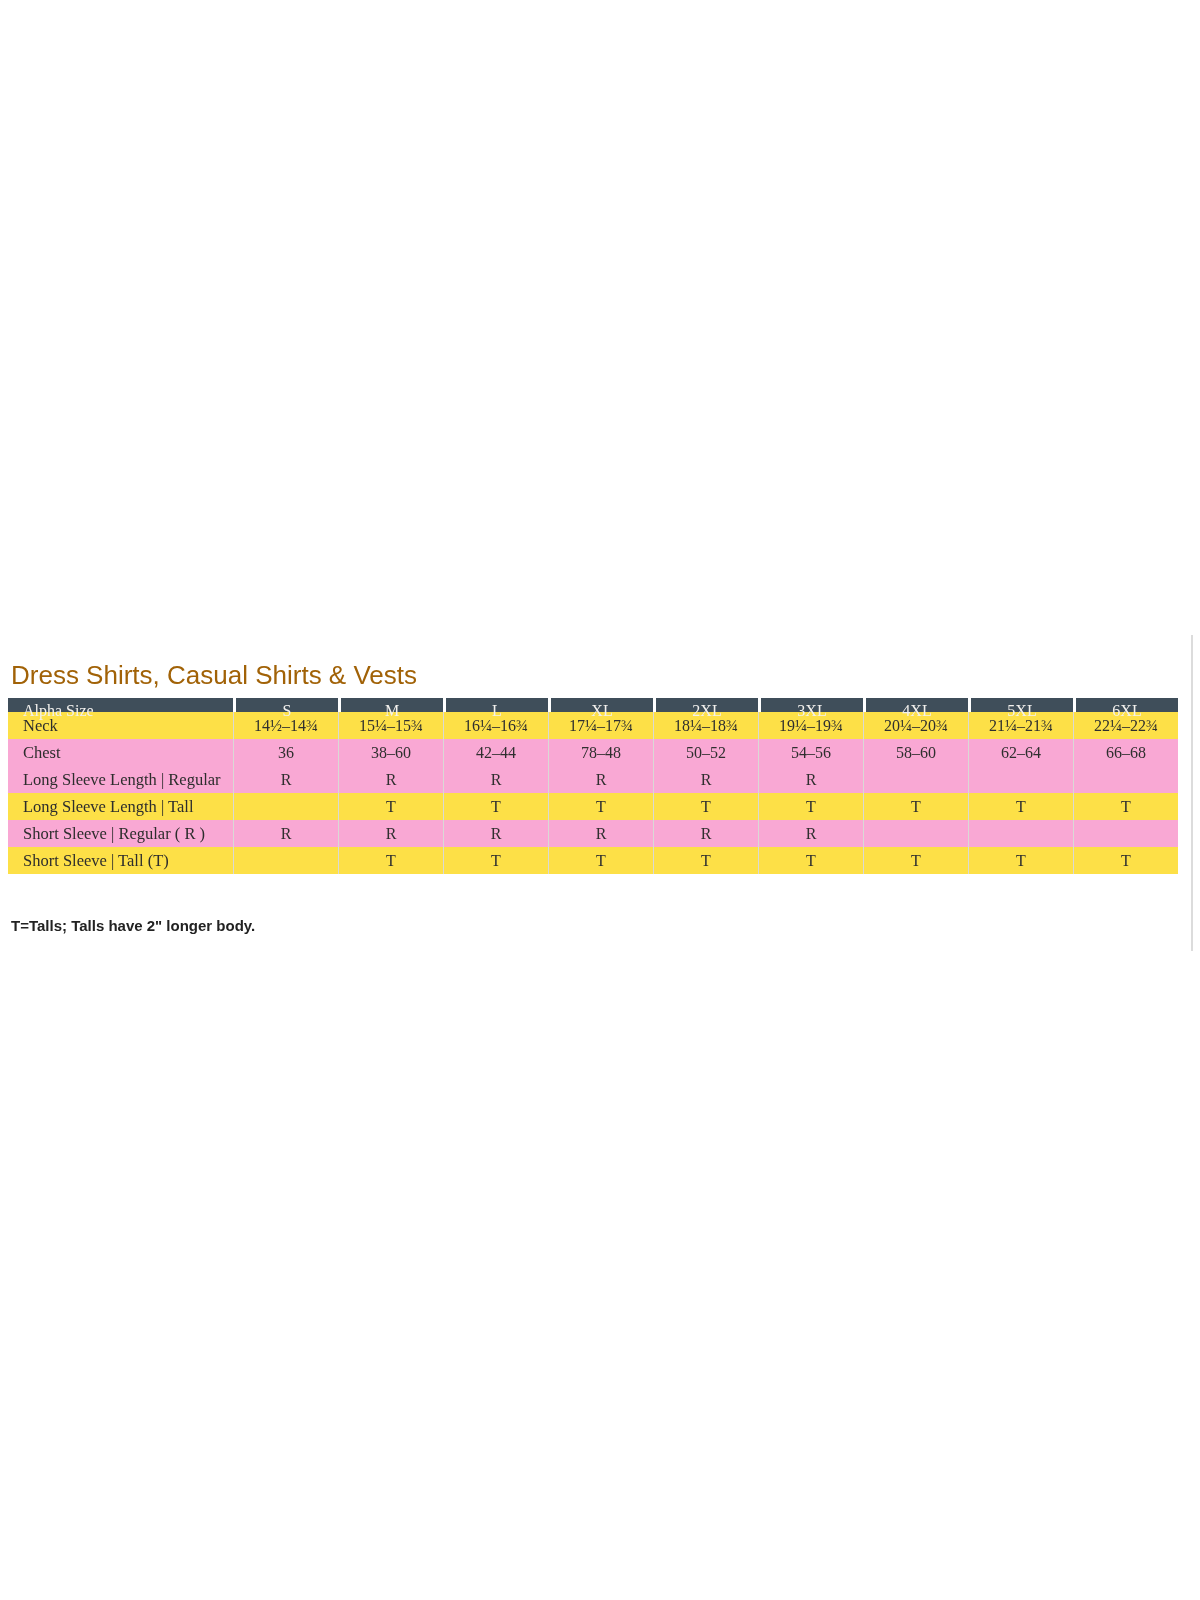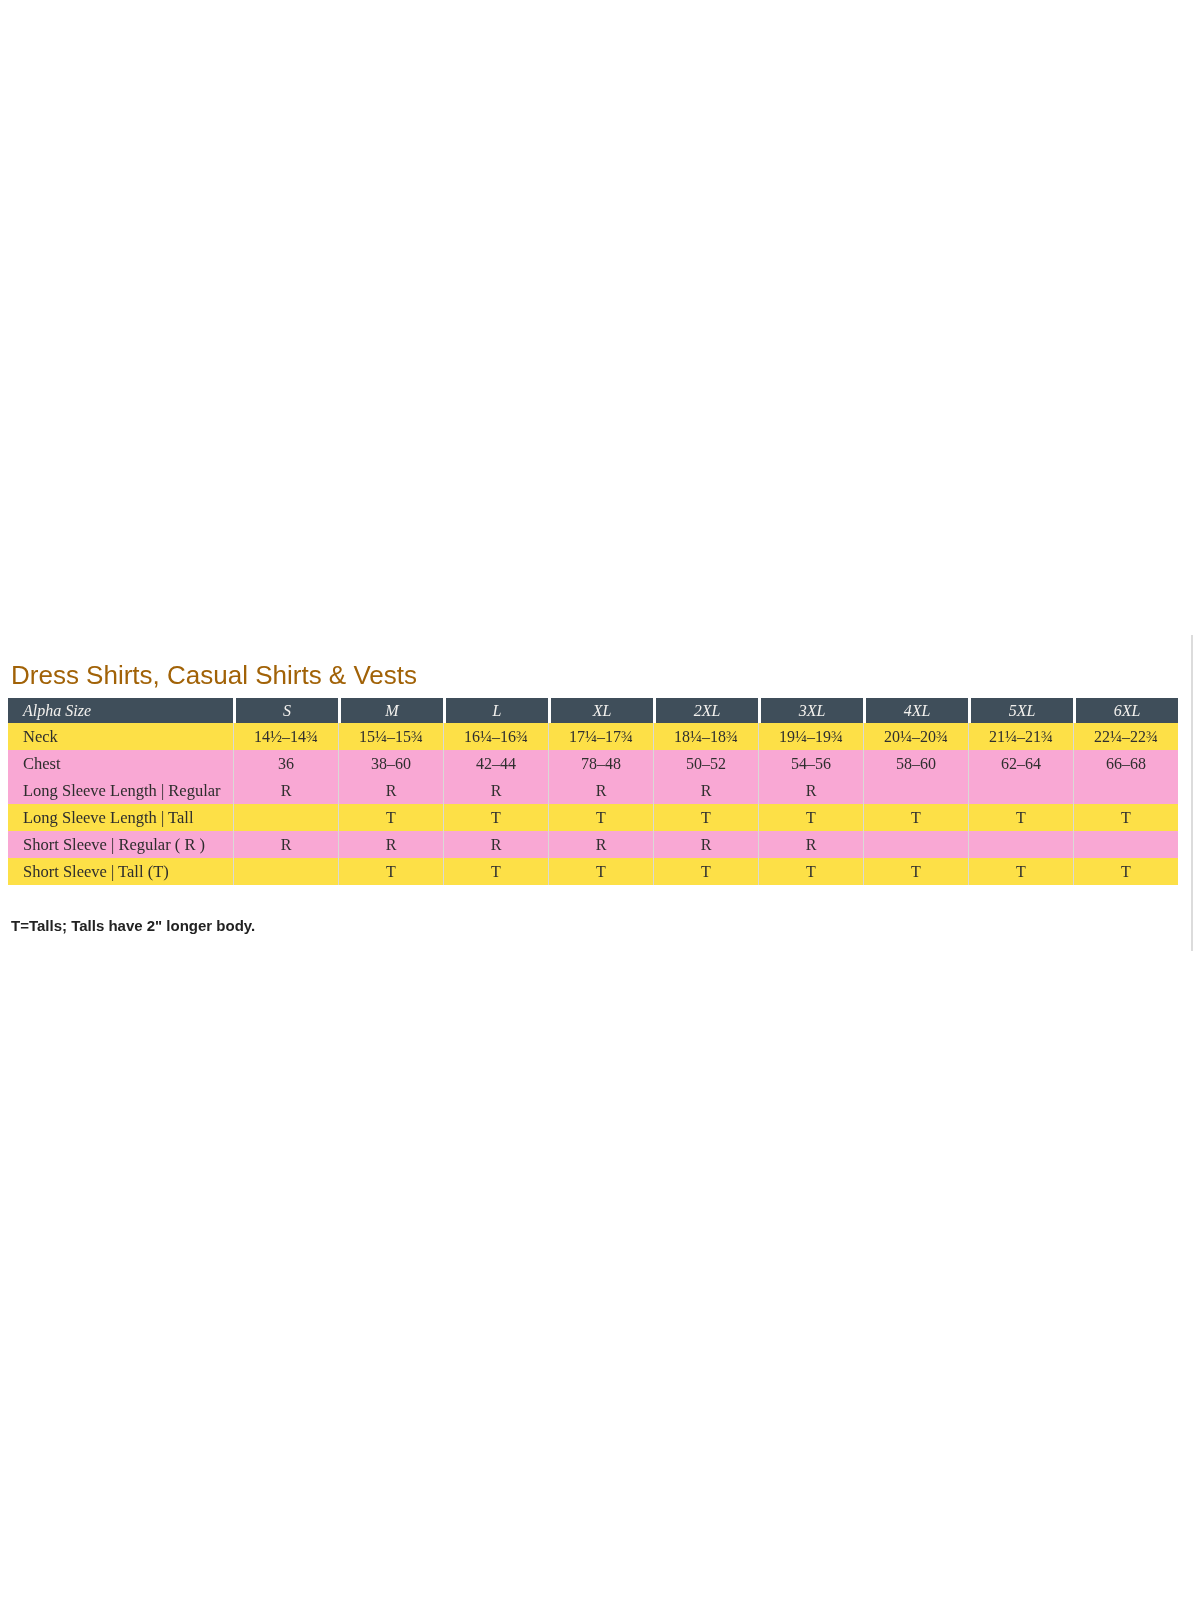--- a/index.html
+++ b/index.html
@@ -26,22 +26,21 @@
     margin-top: 8px;
   }
   .size-table {
     position: absolute;
     left: 8px;
     top: 698px;
     width: 1170px;
   }
   .t-head {
     display: flex;
-    height: 25px;
-    font-style: italic;
+    height: 14px;
   }
   .t-head .h-cell {
     background: #3f4e5a;
     color: #f3f1ee;
     font-family: "Liberation Serif", "DejaVu Serif", serif;
     font-size: 16px;
     line-height: 25px;
     text-align: center;
     box-sizing: border-box;
     width: 105px;

